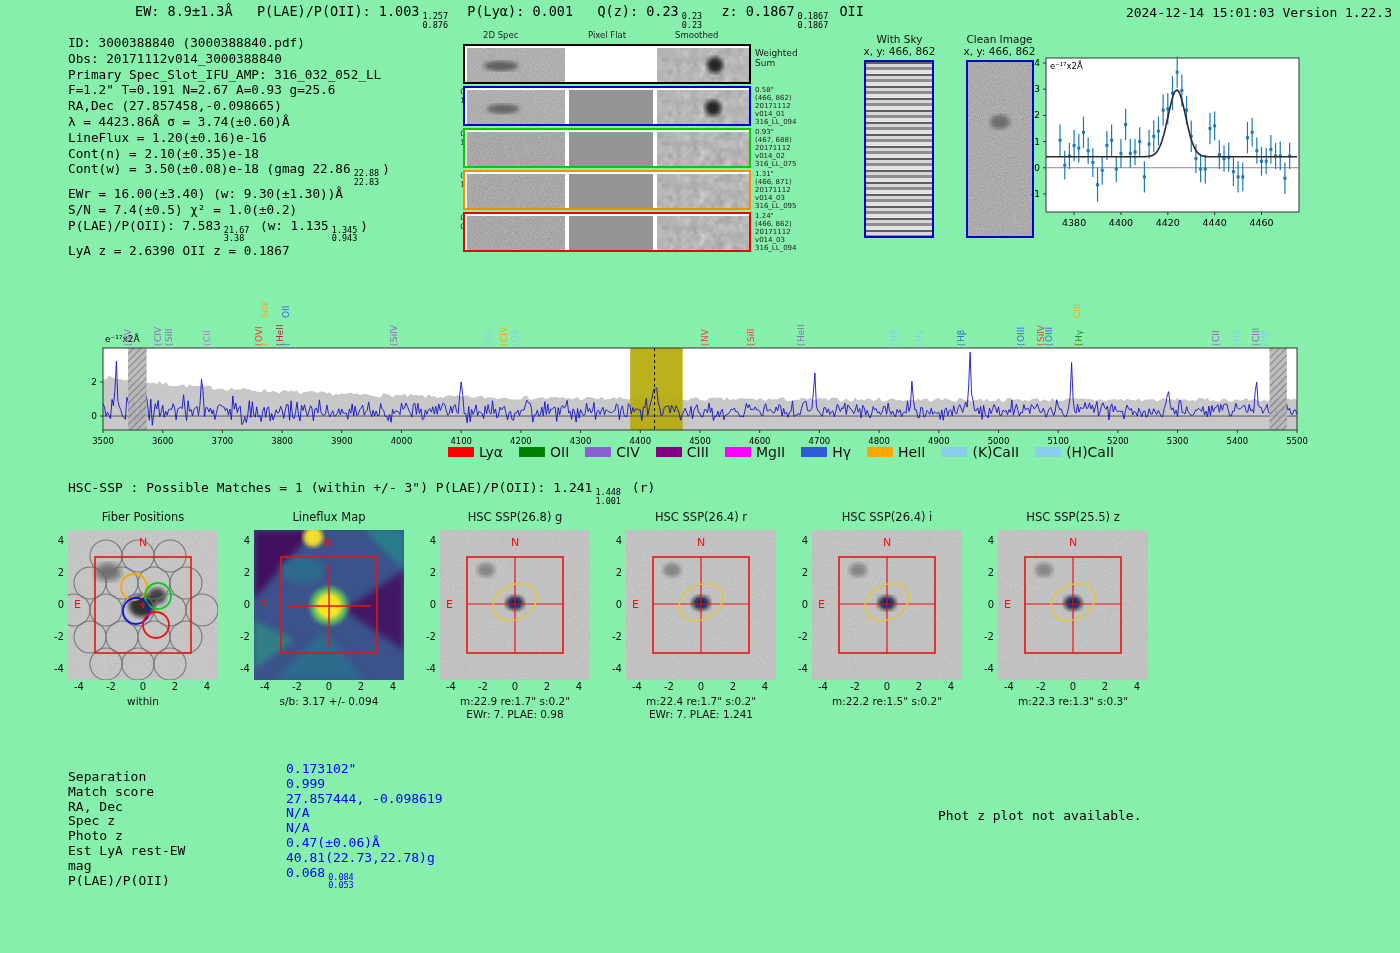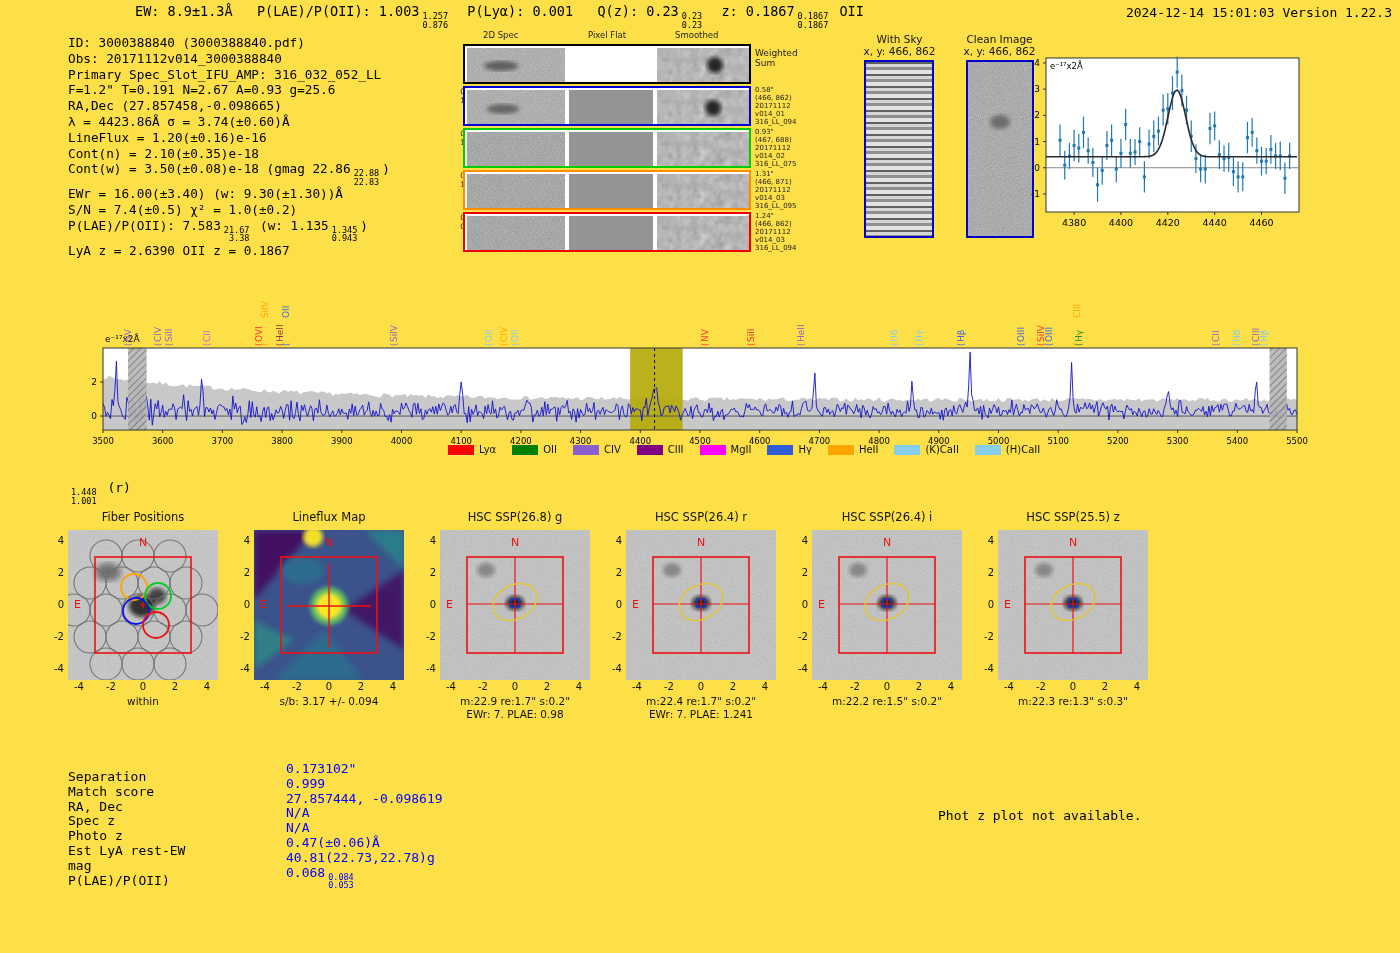--- a/index.html
+++ b/index.html
@@ -1,44 +1,44 @@
 <!DOCTYPE html>
 <html><head>
 <meta charset="utf-8">
 <style>
   html,body{margin:0;padding:0;background:#fff;}
-  #page{position:relative;width:1400px;height:953px;background:#fde047;overflow:hidden;
+  #page{position:relative;width:1400px;height:953px;background:#86efac;overflow:hidden;
         font-family:"DejaVu Sans",sans-serif;color:#000;}
   .mono{font-family:"DejaVu Sans Mono",monospace;}
   .abs{position:absolute;}
   
   #hdr-line{left:135px;top:3px;font-size:13.5px;white-space:nowrap;}
   #hdr-time{right:8px;top:5px;font-size:13px;white-space:nowrap;margin-left:40px;}
-  .frac{display:inline-flex;flex-direction:column;align-items:flex-end;font-size:8.5px;
+  .frac{display:inline-flex;flex-direction:column;align-items:flex-start;font-size:8.5px;
         line-height:8.5px;vertical-align:-3px;margin:0 3px 0 3px;}
   
   #info{left:68px;top:35px;font-size:12.7px;line-height:15.8px;white-space:nowrap;}
   
   #spec2d{left:443px;top:30px;width:370px;height:228px;}
   .s2hdr{position:absolute;top:0;font-size:8.5px;color:#222;}
   .s2row{position:absolute;left:20px;width:288px;height:40px;background:#fff;box-sizing:border-box;}
   .s2left{position:absolute;left:16px;width:18px;font-size:7.5px;line-height:8.5px;text-align:right;color:#222;}
   .s2right{position:absolute;left:312px;width:56px;font-size:7px;line-height:8px;color:#222;}
   .s2wt{font-size:9px;line-height:10px;}
   .strip{position:absolute;top:2px;}
   
   .skhdr{position:absolute;text-align:center;font-size:10.5px;line-height:12px;color:#111;}
   .vstrip{position:absolute;box-sizing:border-box;border:2px solid #0000cc;}
   #withsky-img{background:
      repeating-linear-gradient(180deg,#606060 0 2px,#d6d6d6 2px 5px,#8f8f8f 5px 8px,#e3e3e3 8px 12px);}
   
   #legend{left:448px;top:444px;display:flex;gap:16px;align-items:center;}
   .lg-item{display:flex;align-items:center;gap:5px;}
   .lg-sw{width:26px;height:10px;display:inline-block;}
-  .lg-lab{font-size:10px;color:#111;text-align:right;}
+  .lg-lab{font-size:14px;color:#111;text-align:right;}
   
   #hsc-line{left:68px;top:480px;font-size:13px;white-space:nowrap;}
   
   .panel{position:absolute;top:508px;width:150px;}
   .p-title{position:absolute;top:2px;left:-20px;width:190px;text-align:center;font-size:11.5px;color:#111;}
   .p-plot{position:absolute;top:22px;left:0;width:150px;height:150px;}
   .yticks{position:absolute;top:22px;left:-22px;width:20px;height:150px;}
   .yticks span{position:absolute;right:2px;font-size:10px;color:#111;}
   .xticks{position:absolute;top:173px;left:0;width:150px;height:12px;}
   .xticks span{position:absolute;transform:translateX(-50%);font-size:10px;color:#111;}
@@ -552,21 +552,21 @@
         <span class="lg-sw" style="background: rgb(135, 206, 235);"></span>
         <span class="lg-lab">(K)CaII</span>
       </span>
       <span class="lg-item">
         <span class="lg-sw" style="background: rgb(135, 206, 235);"></span>
         <span class="lg-lab">(H)CaII</span>
       </span>
     </div>
 
   <div class="abs mono" id="hsc-line">
-    <span class="frac">
+    <span>HSC-SSP : Possible Matches = 1 (within +/- 3")  P(LAE)/P(OII): 1.241</span><span class="frac">
         <span>1.448</span>
         <span>1.001</span>
       </span>
     <span>(r)</span>
   </div>
 
   <div class="panel" style="left:68px;">
     <div class="p-title">Fiber Positions</div>
     <div class="yticks">
         <span style="top: 133px;">-4</span>

